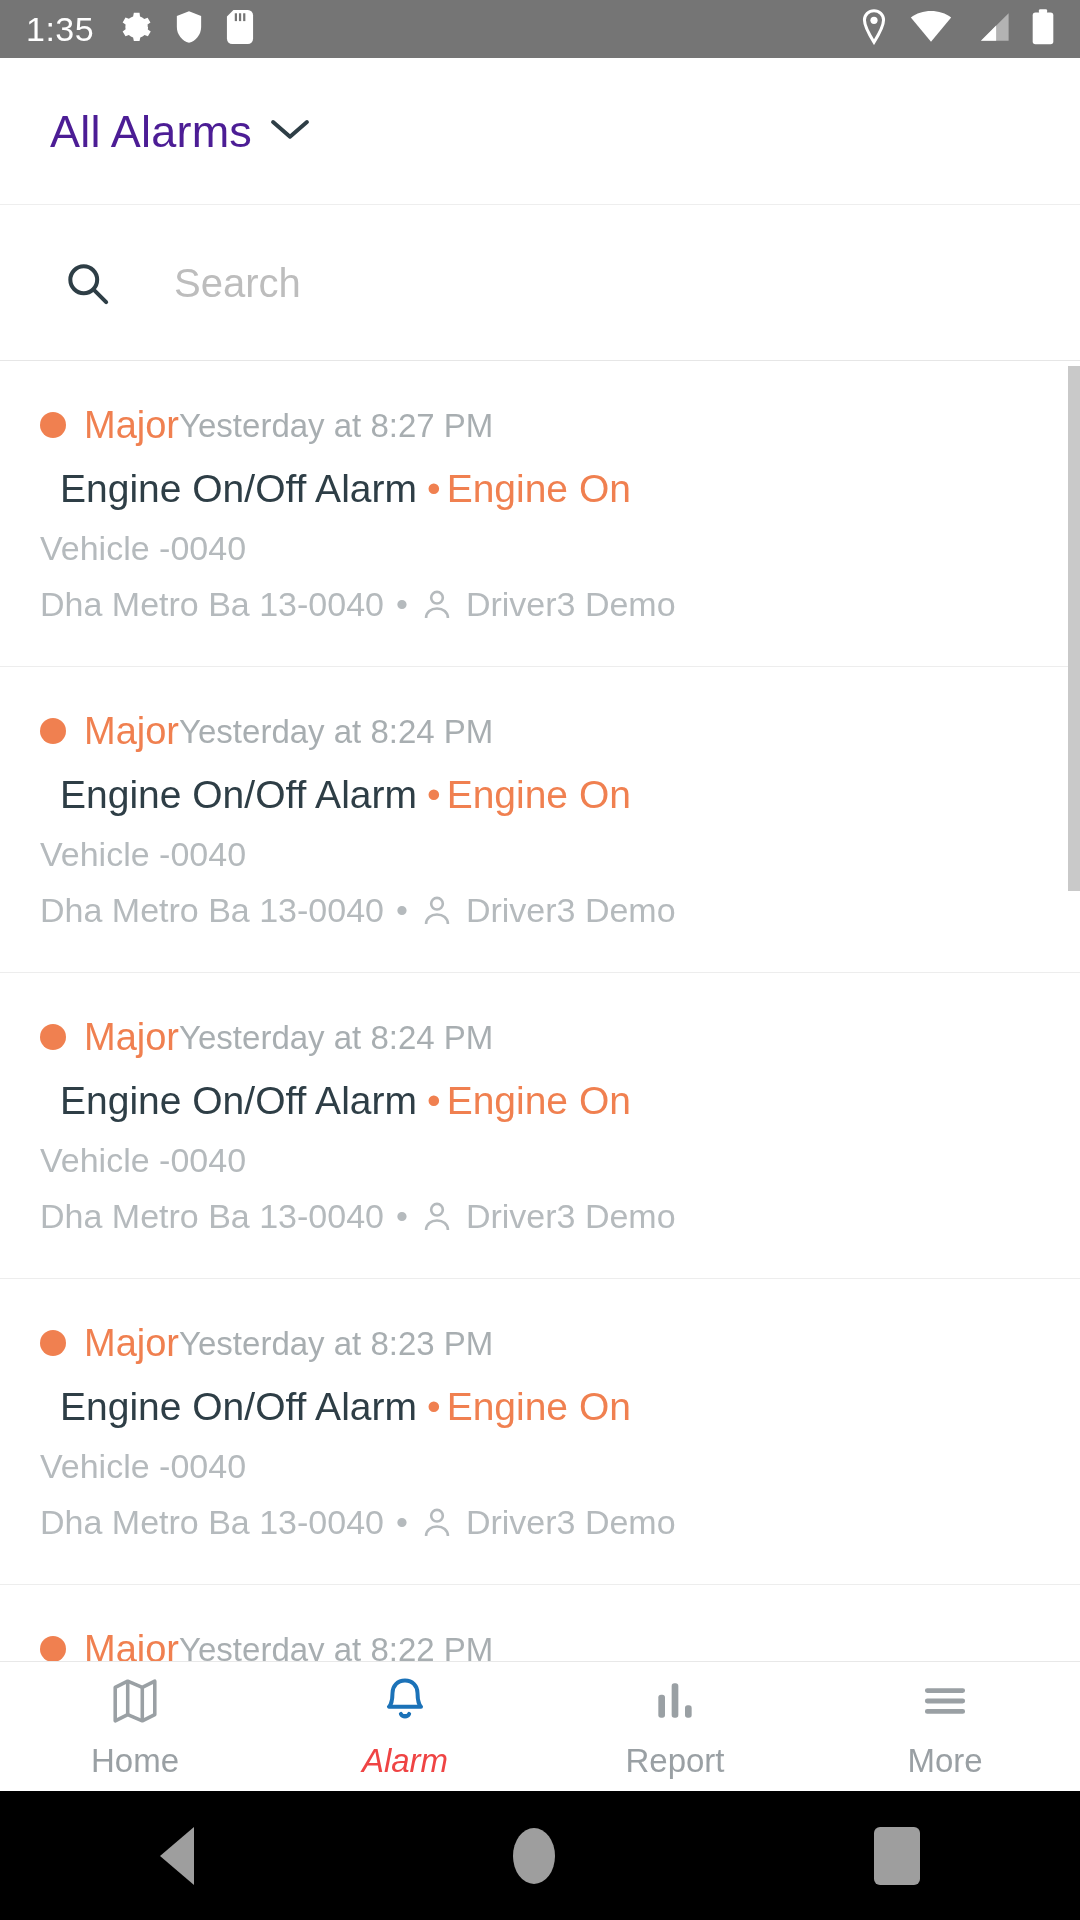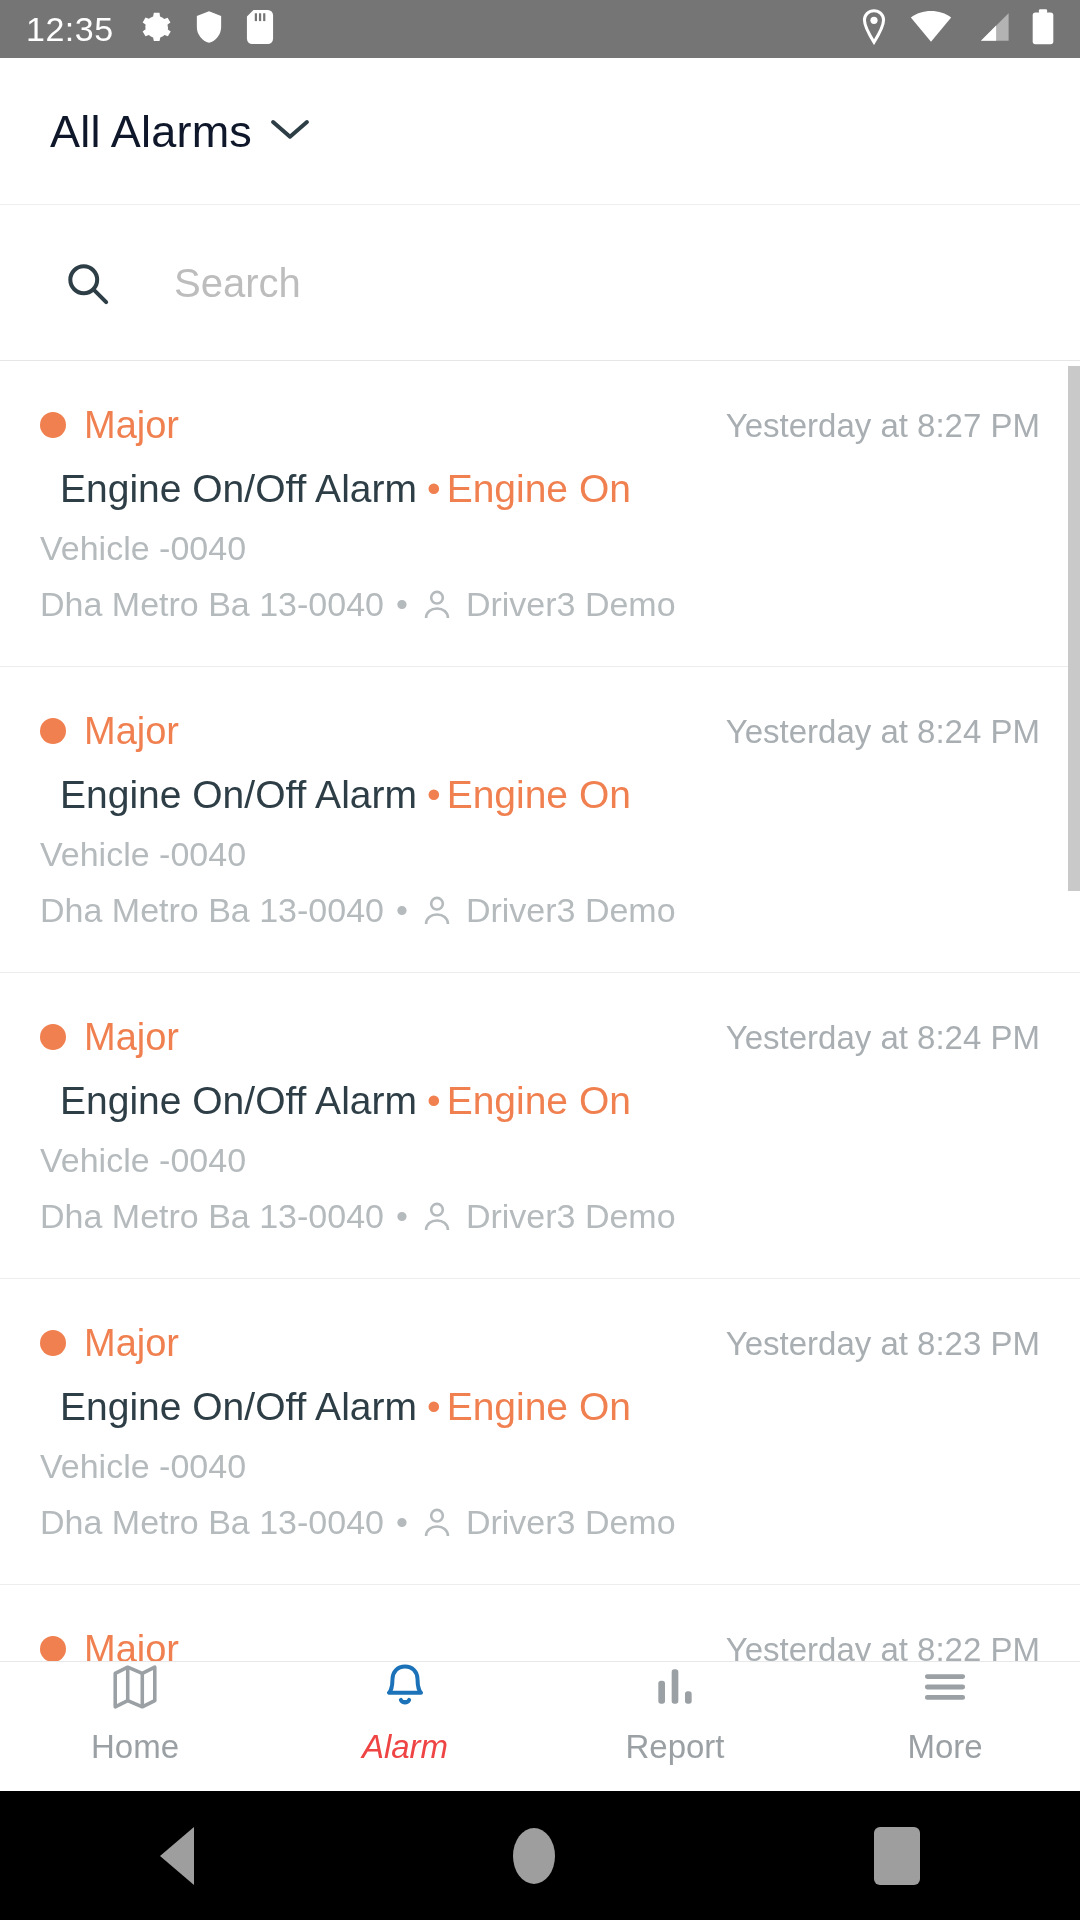--- a/index.html
+++ b/index.html
@@ -29,21 +29,21 @@
   
   .appbar{
     height:147px; width:1080px;
     background:#ffffff;
     display:flex; align-items:center;
     padding:0 50px;
     border-bottom:1px solid #eeeeee;
   }
   .appbar-title-wrap{ display:flex; align-items:center; gap:18px; }
   .appbar-title{
-    font-size:45px; color:#0f172a; font-weight:400;
+    font-size:45px; color:#4c1d95; font-weight:400;
     letter-spacing:.2px; line-height:1;
   }
 
   
   .searchbar{
     height:156px; width:1080px;
     background:#ffffff;
     display:flex; align-items:center;
     padding:0 64px;
     border-bottom:1px solid #e6e6e6;
@@ -64,21 +64,21 @@
   }
   .alarm-card{
     position:relative;
     width:1080px;
     height:306px;
     padding:40px 40px 0 40px;
     border-bottom:1px solid #ededed;
     background:#ffffff;
   }
   .card-row-top{
-    display:flex; align-items:center; justify-content:space-between;
+    display:flex; align-items:center; 
     height:48px;
   }
   .sev-wrap{ display:flex; align-items:center; gap:18px; }
   .sev-dot{
     width:26px; height:26px; border-radius:50%;
     background:#f08050; display:block; flex:none;
   }
   .sev-label{
     font-size:38px; color:#f08050; line-height:1; font-weight:400;
   }
@@ -118,21 +118,21 @@
     position:absolute;
     left:0; top:1661px;
     width:1080px; height:130px;
     background:#ffffff;
     border-top:1px solid #e8e8e8;
     display:flex;
   }
   .navitem{
     flex:1;
     display:flex; flex-direction:column;
-    align-items:center; 
+    align-items:center; justify-content:center;
     gap:14px;
   }
   .nav-label{
     font-size:33px; color:#9aa0a4; line-height:1; font-weight:400;
   }
   .navitem.active .nav-label{ color:#ef4444;font-style:italic; }
 
   
   .sysnav{
     position:absolute;
@@ -153,21 +153,21 @@
   }
   .sys-recent{
     width:46px; height:58px; border-radius:6px;
     background:#9e9e9e;
   }
 </style>
 </head>
 <body>
 
 <div class="statusbar">
-  <span class="sb-time">12:35</span>
+  <span class="sb-time">1:35</span>
 
   <span class="sb-left-icons">
     <span class="sb-ico">
       <svg width="34" height="34" viewBox="0 0 24 24" fill="#ffffff">
         <path d="M12 8a4 4 0 100 8 4 4 0 000-8zm0 6a2 2 0 110-4 2 2 0 010 4z"></path>
         <path d="M21 12c0-.6-.05-1.17-.15-1.73l2.06-1.42-2-3.46-2.37.9a8.9 8.9 0 00-3-1.73L15.2 2h-4L10.66 4.5a8.9 8.9 0 00-3 1.73l-2.37-.9-2 3.46 2.06 1.42a9.6 9.6 0 000 3.46L3.29 15.1l2 3.46 2.37-.9a8.9 8.9 0 003 1.73l.54 2.5h4l.54-2.5a8.9 8.9 0 003-1.73l2.37.9 2-3.46-2.06-1.42c.1-.56.15-1.13.15-1.68z"></path>
       </svg>
     </span>
     <span class="sb-ico">
       <svg width="30" height="34" viewBox="0 0 24 28" fill="#ffffff">

